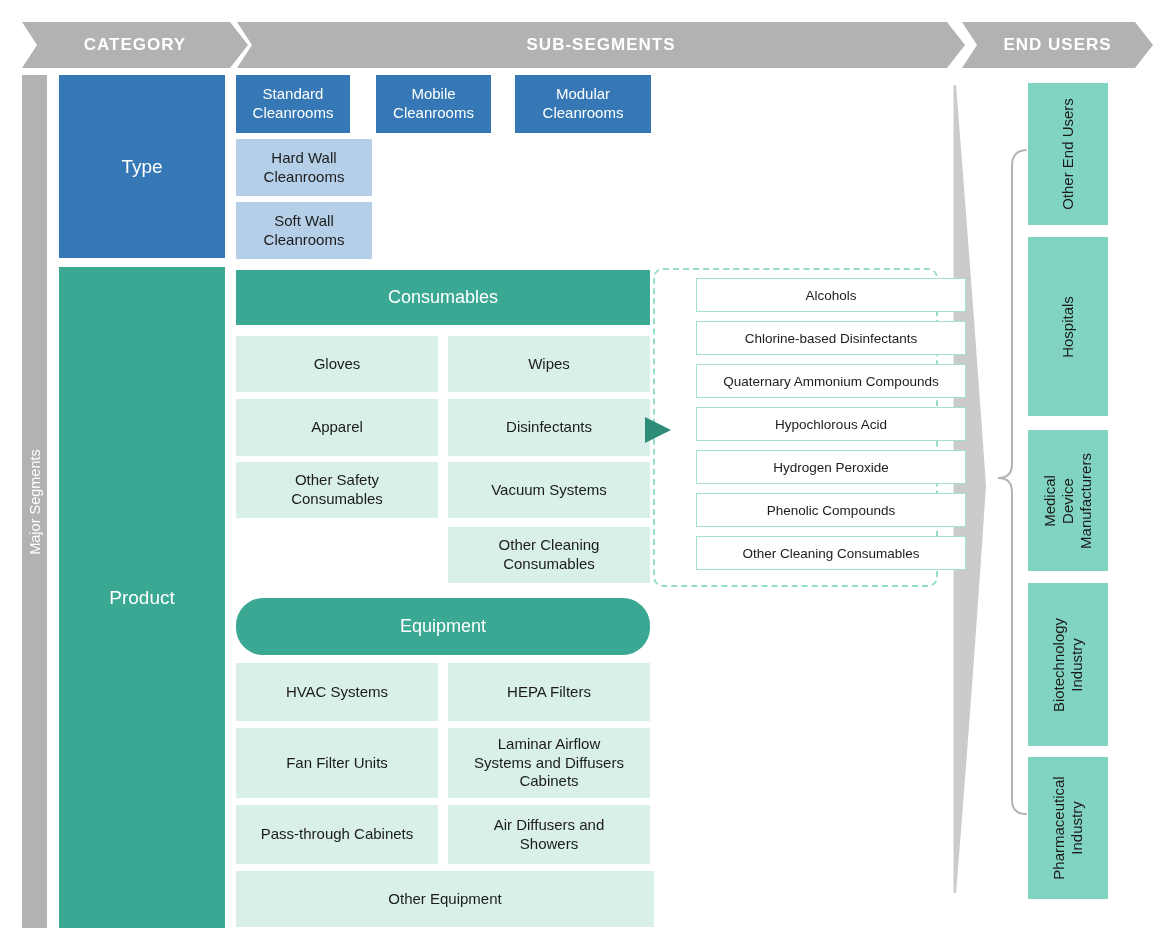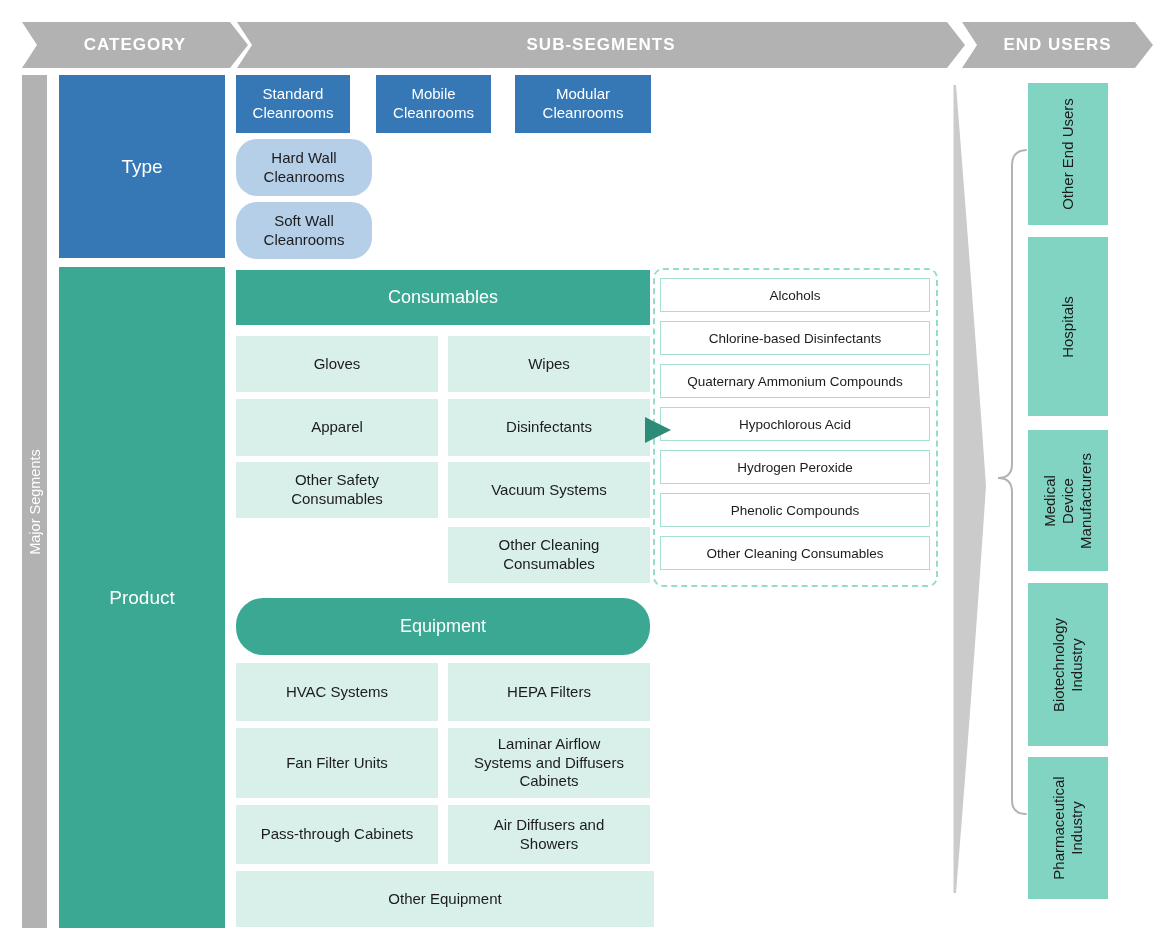--- a/index.html
+++ b/index.html
@@ -23,21 +23,21 @@
   
   .rail{position:absolute;left:22px;top:75px;width:25px;height:853px;background:#b2b2b2;
     display:flex;align-items:center;justify-content:center;}
   .vlabel{transform:rotate(-90deg);white-space:nowrap;color:#fff;font-size:14.5px;}
 
   
   .cell{position:absolute;display:flex;align-items:center;justify-content:center;
     text-align:center;line-height:1.25;font-size:15px;color:#1c1c1c;padding:0 14px;box-sizing:border-box;}
   .narrow{padding:0 24px;}
   .blue{background:#3578b5;color:#fff;}
-  .lblue{background:#b5cfe9;color:#1c1c1c;border-radius:21px;}
+  .lblue{background:#b5cfe9;color:#1c1c1c;}
   .teal{background:#3aa893;color:#fff;font-size:18px;}
   .lteal{background:#d9efe9;}
   .green{background:#82d4c2;padding:0;}
 
   
   .cat-type{left:59px;top:75px;width:166px;height:183px;font-size:19px;}
   .cat-product{left:59px;top:267px;width:166px;height:661px;font-size:19px;}
 
   
   .t1{left:236px;top:75px;width:114px;height:58px;}
@@ -59,21 +59,21 @@
   .r4{top:527px;height:56px;}
   
   .e1{top:663px;height:58px;}
   .e2{top:728px;height:70px;}
   .e3{top:805px;height:59px;}
   .full{left:236px;top:871px;width:418px;height:56px;}
 
   
   .panel{position:absolute;left:653px;top:268px;width:285px;height:319px;
     border:2px dashed #96dccb;border-radius:10px;box-sizing:border-box;}
-  .pitem{position:absolute;left:660px;width:270px;height:34px;background:#fff;
+  .pitem{position:absolute;left:696px;width:270px;height:34px;background:#fff;
     border:1.5px solid #a6e0d2;box-sizing:border-box;display:flex;align-items:center;
     justify-content:center;text-align:center;font-size:13.5px;color:#1c1c1c;}
   .p1{top:278px;} .p2{top:321px;} .p3{top:364px;} .p4{top:407px;}
   .p5{top:450px;} .p6{top:493px;} .p7{top:536px;}
 
   
   .tri{position:absolute;left:645px;top:417px;width:0;height:0;z-index:7;
     border-top:13px solid transparent;border-bottom:13px solid transparent;
     border-left:26px solid #2e8b78;}
 

